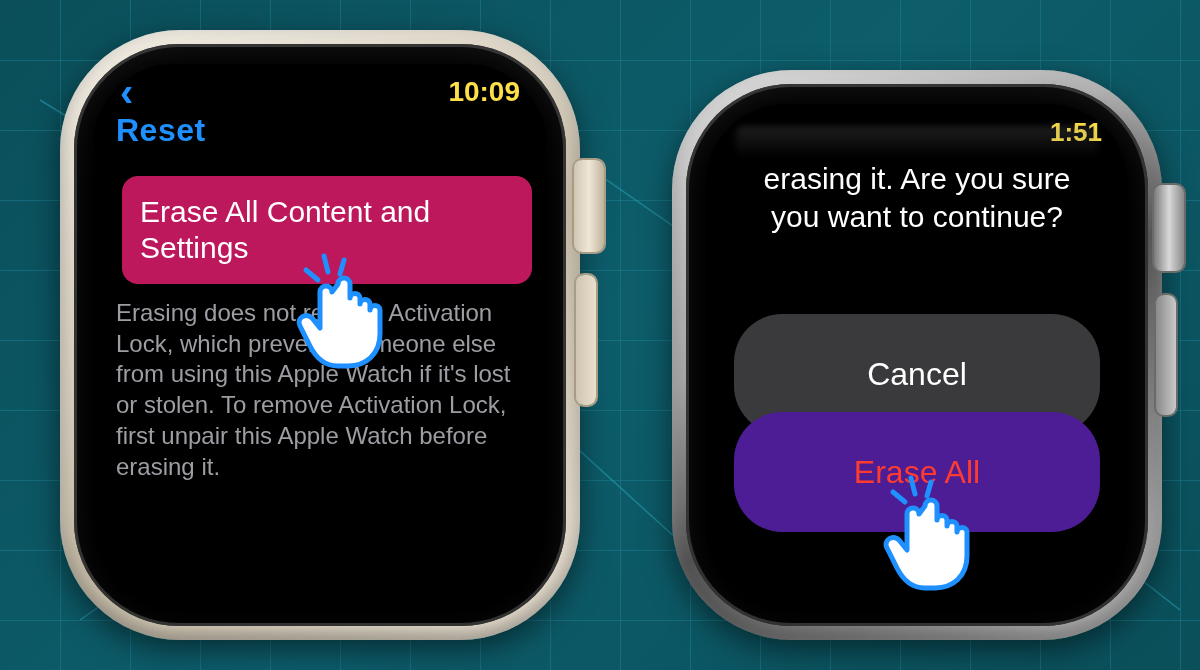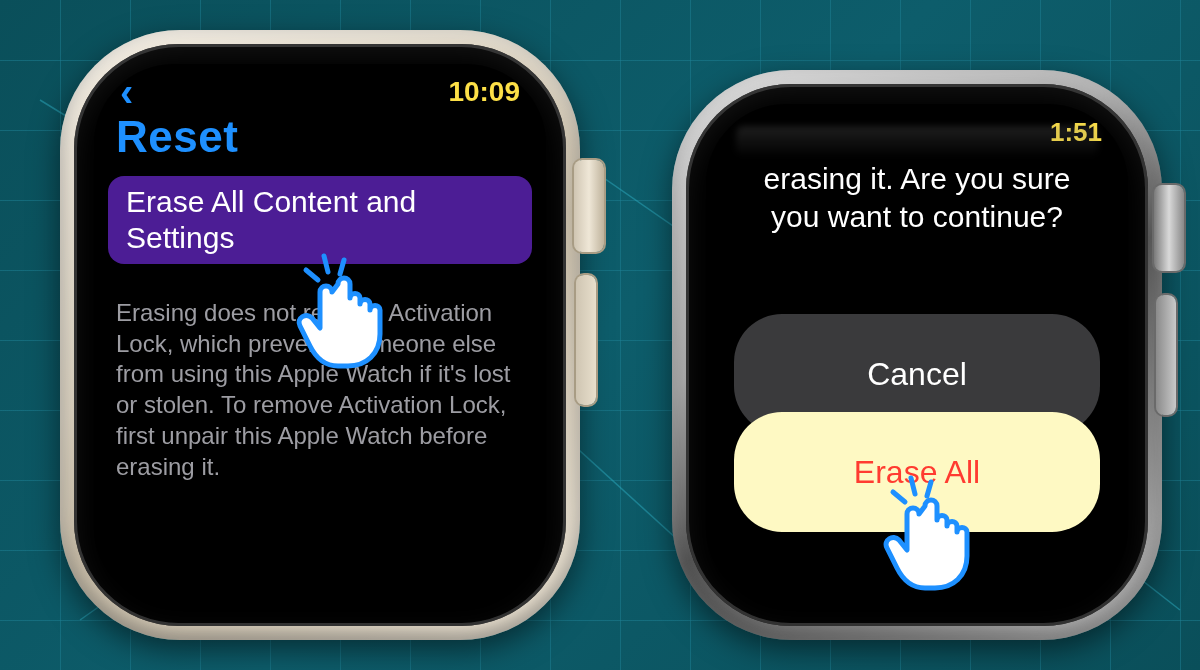--- a/index.html
+++ b/index.html
@@ -29,31 +29,31 @@
   .watch-left .crown{right:-24px;top:130px;height:92px;background:linear-gradient(90deg,#cfc5b2,#efe7d7,#bfb39c);box-shadow:0 0 0 2px #a89c84;}
   .watch-left .sidebtn{right:-16px;top:245px;height:130px;background:linear-gradient(90deg,#cfc5b2,#e8dfcc);box-shadow:0 0 0 2px #a89c84;}
   
   .watch-right{left:640px;top:70px;width:490px;height:570px;background:linear-gradient(145deg,#dcdcdc 0%,#a8a8a8 35%,#565656 55%,#c0c0c0 100%);margin-left:32px;}
   .watch-right .crown{right:-22px;top:115px;height:86px;background:linear-gradient(90deg,#7a7a7a,#d9d9d9,#888);box-shadow:0 0 0 2px #6a6a6a;}
   .watch-right .sidebtn{right:-14px;top:225px;height:120px;background:linear-gradient(90deg,#8a8a8a,#c9c9c9);box-shadow:0 0 0 2px #6a6a6a;}
   
   .status{position:absolute;top:8px;left:0;right:0;display:flex;align-items:center;justify-content:space-between;padding:0 26px;height:40px;}
   .back{color:#1e90ff;font-size:40px;line-height:1;font-weight:600;}
   .time{font-size:28px;font-weight:600;color:#fde047;}
-  .title{position:absolute;top:48px;left:22px;font-size:44px;font-weight:700;color:#1e90ff;letter-spacing:.5px;}
-  .row{position:absolute;top:112px;left:14px;right:14px;height:88px;background:#4c1d95;border-radius:16px;display:flex;align-items:center;padding:0 18px;}
+  .title{position:absolute;top:48px;left:22px;font-size:32px;font-weight:700;color:#1e90ff;letter-spacing:.5px;}
+  .row{position:absolute;top:112px;left:28px;right:14px;height:108px;background:#be185d;border-radius:16px;display:flex;align-items:center;padding:0 18px;}
   .row-label{font-size:30px;line-height:1.2;color:#fff;font-weight:500;}
   .desc{position:absolute;top:234px;left:22px;right:24px;font-size:24px;line-height:1.28;color:#9d9da3;}
   
   .dialog-screen .time{font-size:26px;}
   .dim-header{position:absolute;top:22px;left:30px;right:30px;height:30px;border-radius:8px;background:linear-gradient(180deg,rgba(120,120,120,.25),rgba(40,40,40,.05));filter:blur(3px);}
   .dialog-text{position:absolute;top:56px;left:30px;right:30px;text-align:center;font-size:30px;line-height:1.25;color:#fff;font-weight:500;}
   .btn{position:absolute;left:28px;right:28px;height:120px;border-radius:48px;display:flex;align-items:center;justify-content:center;font-size:32px;font-weight:500;}
   .btn-cancel{top:210px;background:#3a3a3c;color:#fff;}
-  .btn-erase{top:308px;background:#fef9c3;color:#ff3b30;}
+  .btn-erase{top:308px;background:#4c1d95;color:#ff3b30;}
   
   .tap{position:absolute;pointer-events:none;}
   .tap svg{display:block;}
   
   .tap-left{left:200px;top:186px;width:110px;height:120px;}   
   .tap-right{left:175px;top:368px;width:110px;height:120px;}  
 </style>
 </head>
 <body>
 

